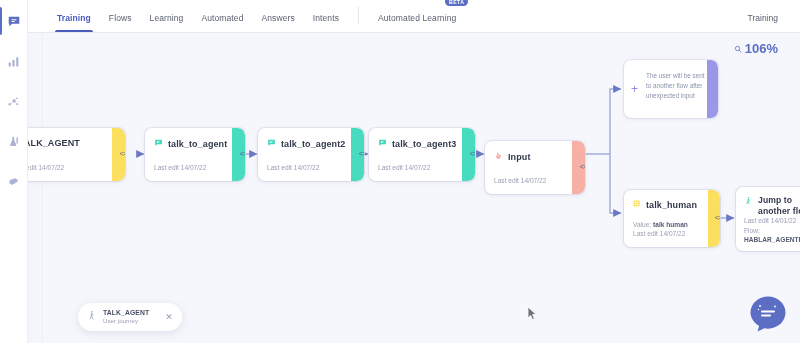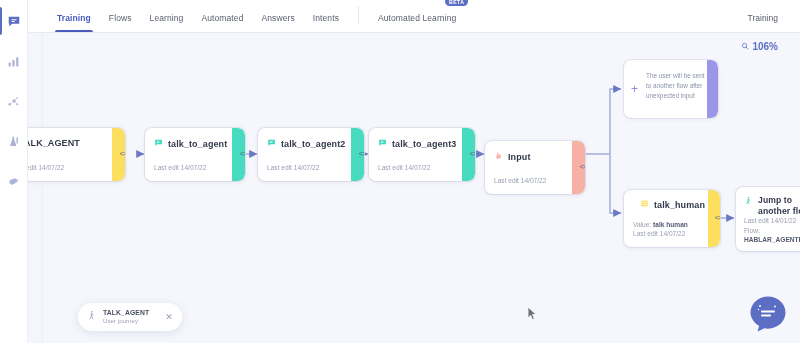--- a/index.html
+++ b/index.html
@@ -66,21 +66,21 @@
   .canvas-inner { position: absolute; left: 0; top: 0; width: 772px; height: 310px; }
   .canvas-pane {
     position: absolute; left: 14px; top: 0; right: 0; bottom: 0;
     background: #f6f7fc; border-left: 1px solid #edeff6;
   }
 
   
   .zoom-readout {
     position: absolute; right: 22px; top: 8px; z-index: 14;
     display: flex; align-items: center; gap: 3px;
-    font-size: 10px; color: #5b6ec4; font-weight: bold; text-align: center;
+    font-size: 13px; color: #5b6ec4; font-weight: bold; text-align: center;
   }
 
   
   .edges { position: absolute; left: 0; top: 0; width: 772px; height: 310px; z-index: 3; }
 
   
   .node {
     position: absolute; background: #ffffff; border-radius: 7px;
     box-shadow: 0 1px 4px rgba(60,70,120,.10), 0 0 0 1px rgba(225,228,240,.9);
     z-index: 6; overflow: hidden; cursor: pointer;
@@ -349,21 +349,21 @@
 
       <div class="node hint" style="left:596px; top:27px; width:94px; height:58px;">
         <div class="node-body" style="padding:9px 8px;">
           <span class="hint-plus">+</span>
           <div class="hint-text">The user will be sent to another flow after unexpected input</div>
           <div class="node-edge" style="background:#9b97e8; width:11px;"></div>
         </div>
       </div>
 
       <div class="node" style="left:596px; top:157px; width:96px; height:57px;">
-        <div class="node-body" style="padding:9px 16px;">
+        <div class="node-body" style="padding:9px 8px;">
           <div class="node-title">
             <span>
               <svg width="9" height="9" viewBox="0 0 24 24">
                 <rect x="3.5" y="4" width="17" height="16" rx="2" fill="#fddf5f"></rect>
                 <path d="M3.5 9h17M3.5 14.5h17M9 4v16M15 4v16" stroke="#fff" stroke-width="1.3"></path>
               </svg>
             </span>
             <span class="t">talk_human</span>
           </div>
           <div class="node-meta">

